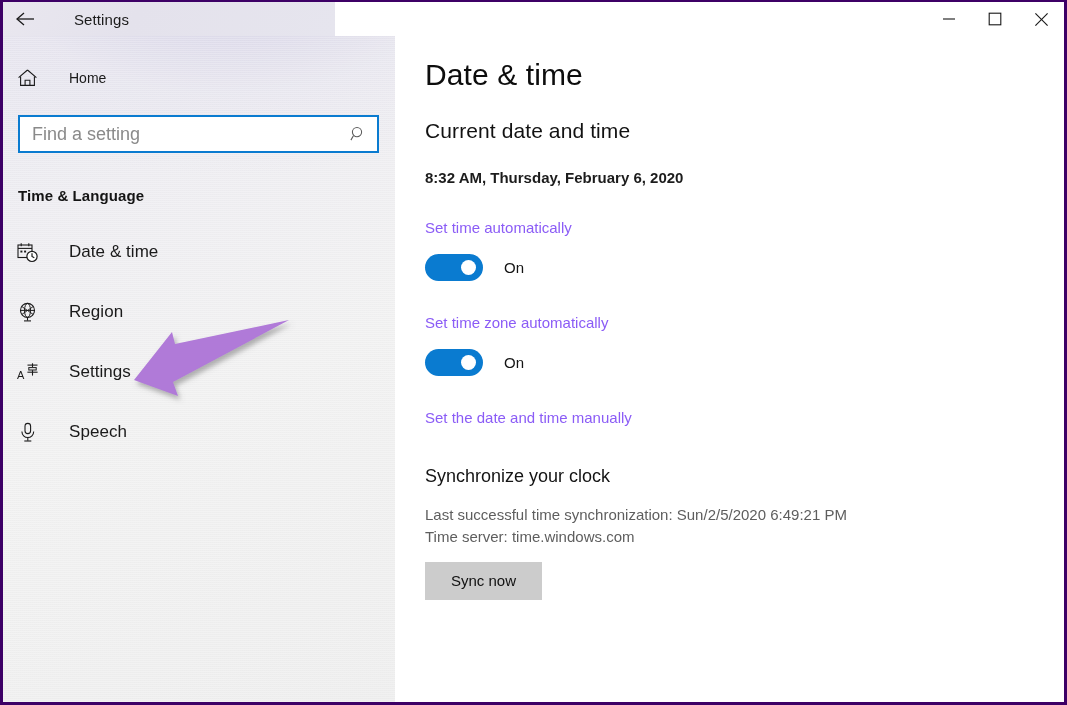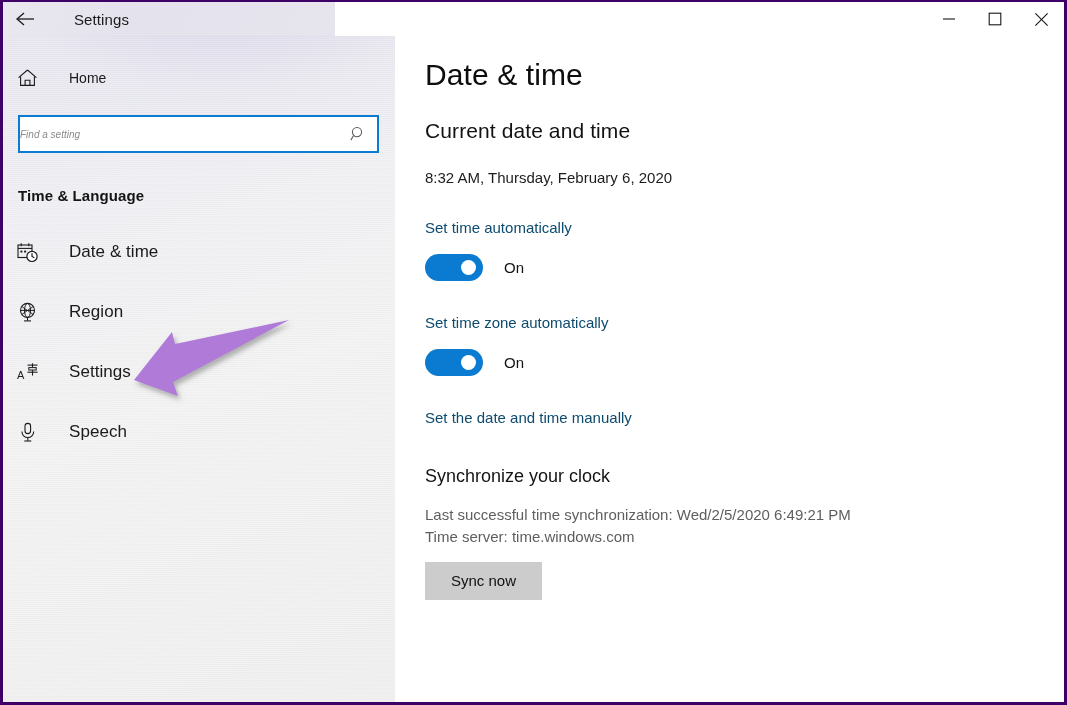--- a/index.html
+++ b/index.html
@@ -124,25 +124,24 @@
     display: flex;
     align-items: center;
     position: relative;
   }
   .search-input {
     flex: 1;
     border: none;
     outline: none;
     background: transparent;
     font-family: "Liberation Sans", sans-serif;
-    font-size: 10px;
+    font-size: 18px;
     color: #2a2a2a;
-    padding: 0 34px 0 0;
+    padding: 0 34px 0 12px;
     height: 100%;
-    font-style: italic;
   }
   .search-input::placeholder { color: #8a8a8a; }
   .search-icon {
     position: absolute;
     right: 10px;
     top: 50%;
     transform: translateY(-50%);
     display: flex;
     cursor: default;
   }
@@ -213,24 +212,25 @@
     font-size: 21px;
     font-weight: normal;
     color: #121212;
     margin-top: 28px;
     letter-spacing: .1px;
   }
   .current-datetime {
     font-size: 15px;
     color: #1c1c1c;
     margin-top: 26px;
+    font-weight: bold;
   }
   .setting-label {
     font-size: 15px;
-    color: #0c4a6e;
+    color: #8b5cf6;
     margin-top: 33px;
   }
 
   
   .toggle-row {
     display: flex;
     align-items: center;
     margin-top: 18px;
   }
   .toggle {
@@ -453,21 +453,21 @@
       <div class="toggle">
         <span class="knob"></span>
       </div>
       <span class="toggle-state">On</span>
     </div>
 
     <div class="setting-label">Set the date and time manually</div>
 
     <h3 class="sync-title">Synchronize your clock</h3>
     <div class="sync-info">
-      <div>Last successful time synchronization: Wed/2/5/2020 6:49:21 PM</div>
+      <div>Last successful time synchronization: Sun/2/5/2020 6:49:21 PM</div>
       <div>Time server: time.windows.com</div>
     </div>
     <div class="btn-row">
       <button class="btn">Sync now</button>
     </div>
 
   </div>
 
 </div>
 

